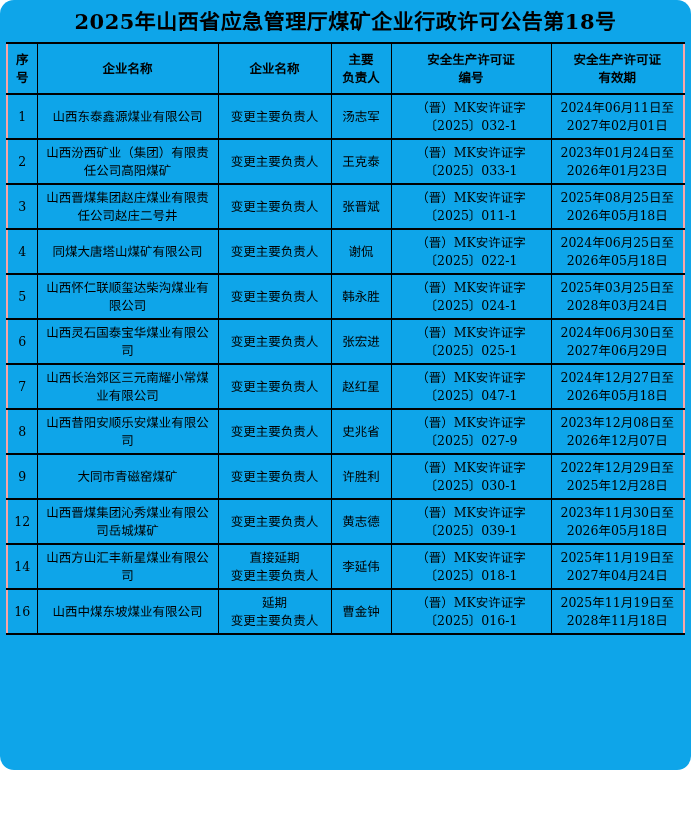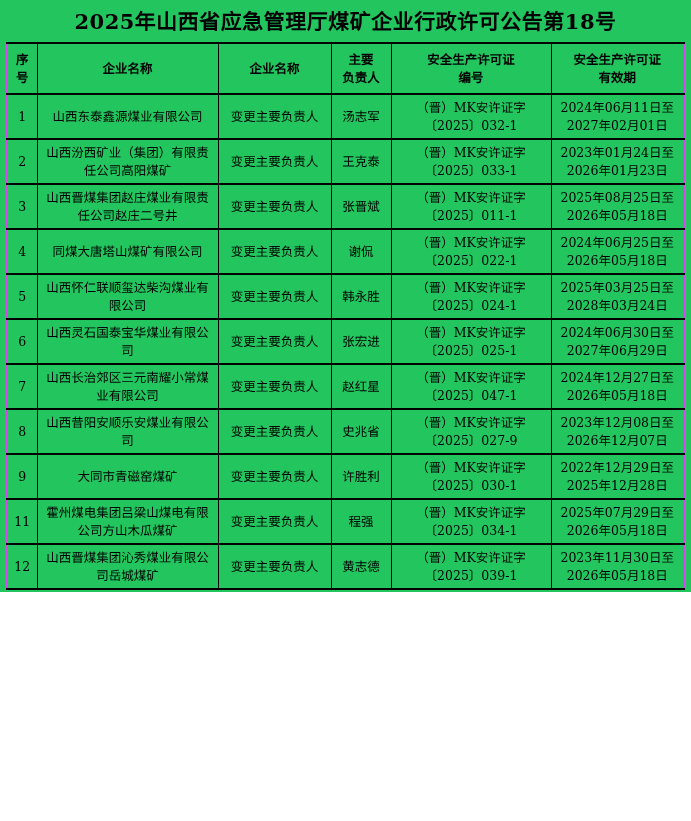--- a/index.html
+++ b/index.html
@@ -4,40 +4,41 @@
 <style>
   html, body {
     margin: 0;
     padding: 0;
     background: #ffffff;
     color: #000000;
     font-family: "DejaVu Serif", "Liberation Serif", serif;
   }
   .page {
     width: 691px;
-    height: 592px;
-    background: #22c55e;
+    height: 770px;
+    background: #0ea5e9;
     box-sizing: border-box;
     padding-top: 6px;
     overflow: hidden;
+    border-radius: 14px;
   }
   .doc-title {
     text-align: center;
     font-size: 21px;
     font-weight: bold;
     line-height: 1.3;
     margin: 2px 0 7px 0;
     letter-spacing: 0.5px;
   }
   table.permits {
     border-collapse: collapse;
     table-layout: fixed;
     width: 677px;
     margin: 0 auto;
-    border: 2px solid #d946ef;
+    border: 2px solid #fca5a5;
   }
   .permits th, .permits td {
     border: 1px solid #000;
     border-top-width: 2px;
     border-bottom-width: 2px;
     text-align: center;
     vertical-align: middle;
     font-size: 12.5px;
     line-height: 1.45;
     padding: 1px 3px;
@@ -144,30 +145,40 @@
         </tr>
         <tr>
           <td>9</td>
           <td>大同市青磁窑煤矿</td>
           <td>变更主要负责人</td>
           <td>许胜利</td>
           <td>（晋）MK安许证字〔2025〕030-1</td>
           <td>2022年12月29日至2025年12月28日</td>
         </tr>
         <tr>
-          <td>11</td>
-          <td>霍州煤电集团吕梁山煤电有限公司方山木瓜煤矿</td>
-          <td>变更主要负责人</td>
-          <td>程强</td>
-          <td>（晋）MK安许证字〔2025〕034-1</td>
-          <td>2025年07月29日至2026年05月18日</td>
-        </tr>
-        <tr>
           <td>12</td>
           <td>山西晋煤集团沁秀煤业有限公司岳城煤矿</td>
           <td>变更主要负责人</td>
           <td>黄志德</td>
           <td>（晋）MK安许证字〔2025〕039-1</td>
           <td>2023年11月30日至2026年05月18日</td>
         </tr>
+        <tr>
+          <td>14</td>
+          <td>山西方山汇丰新星煤业有限公司</td>
+          <td>直接延期
+变更主要负责人</td>
+          <td>李延伟</td>
+          <td>（晋）MK安许证字〔2025〕018-1</td>
+          <td>2025年11月19日至2027年04月24日</td>
+        </tr>
+        <tr>
+          <td>16</td>
+          <td>山西中煤东坡煤业有限公司</td>
+          <td>延期
+变更主要负责人</td>
+          <td>曹金钟</td>
+          <td>（晋）MK安许证字〔2025〕016-1</td>
+          <td>2025年11月19日至2028年11月18日</td>
+        </tr>
       </tbody>
   </table>
 </div>
 
 </body></html>

